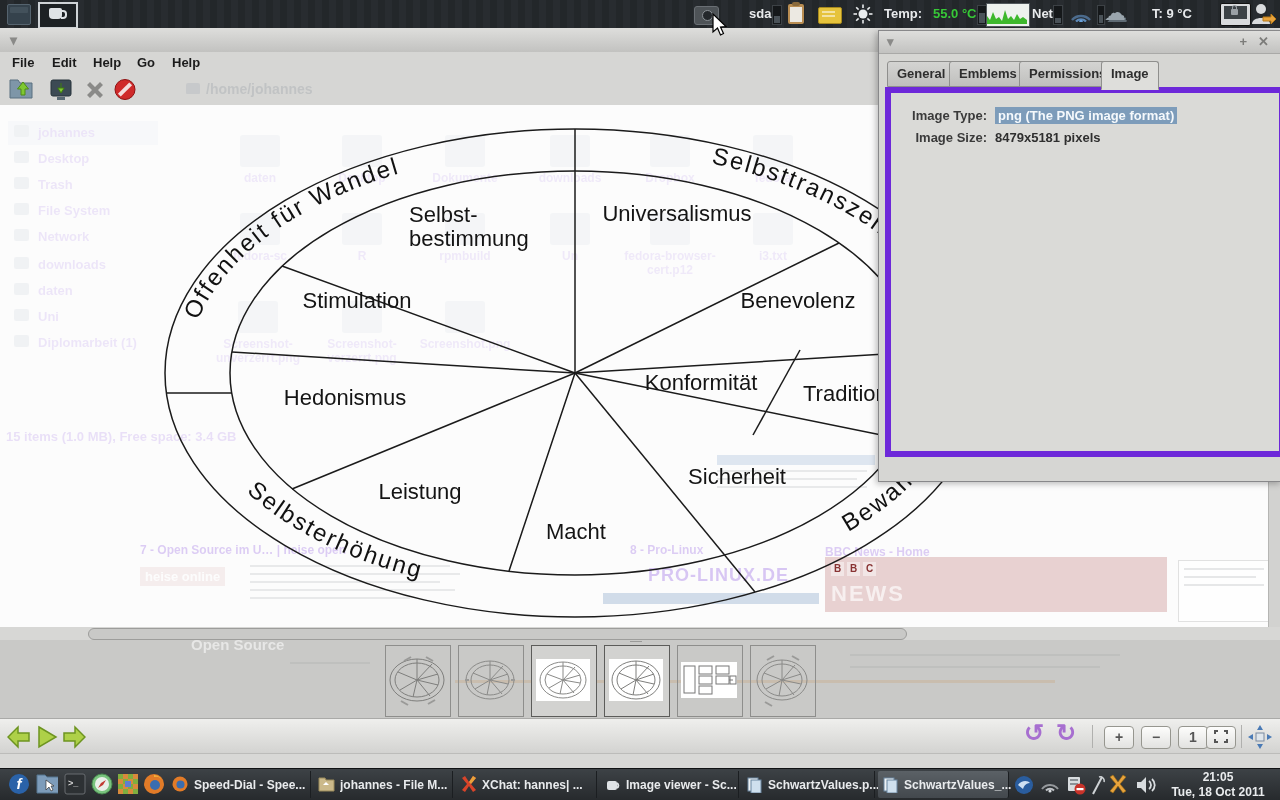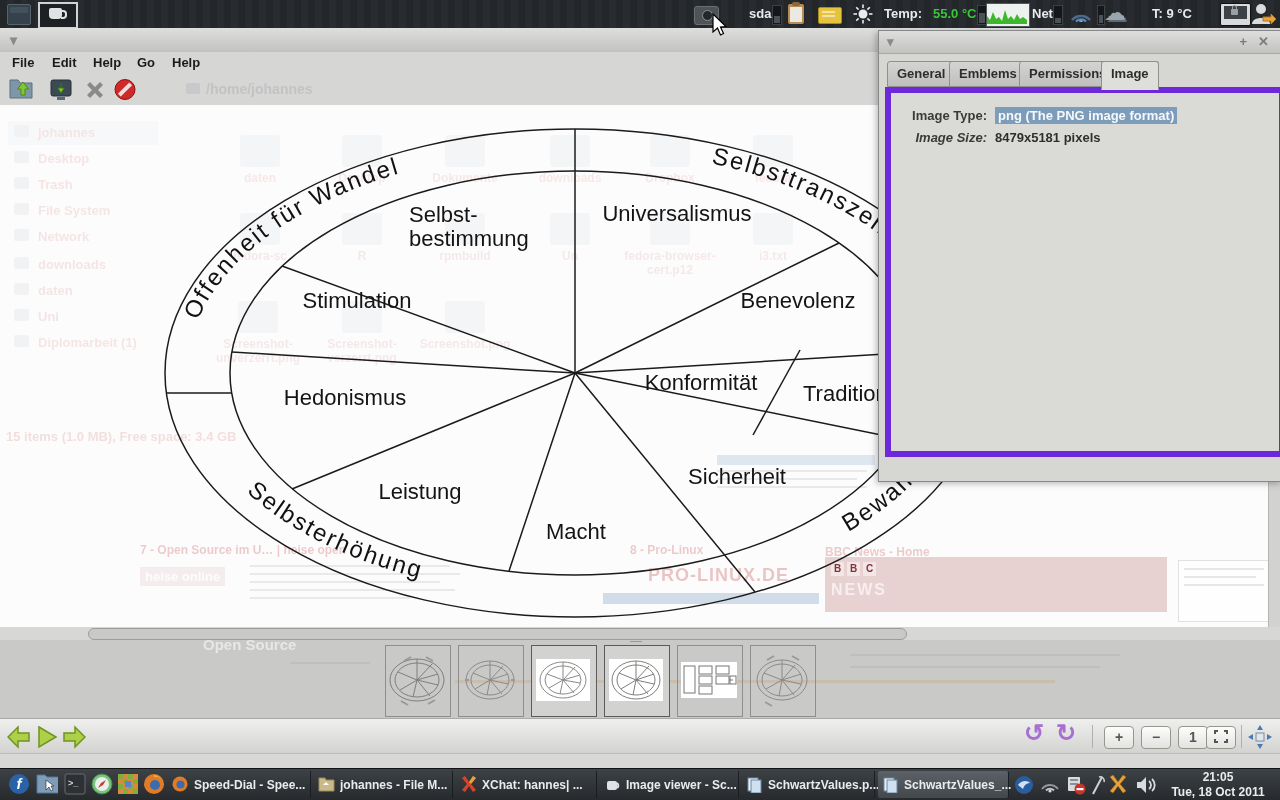--- a/index.html
+++ b/index.html
@@ -43,21 +43,21 @@
     font-size:13px;font-weight:bold;color:#1b1b1b;}
   .menubar span{margin:0 0 0 0;position:absolute;top:3px;}
   .toolbar{position:absolute;left:0;top:74px;width:1280px;height:31px;background:#d6d6d4;
     border-bottom:1px solid #b3b3b1;}
   .tbtn{position:absolute;top:3px;width:26px;height:25px;}
   .ghost-pathbar{position:absolute;left:206px;top:7px;color:#bcbfc1;font-weight:bold;font-size:14px;opacity:.8;}
   .ghost-pbicon{position:absolute;left:186px;top:9px;width:14px;height:11px;background:#c3c6c8;border-radius:2px 2px 1px 1px;opacity:.8;}
 
   
   .image-area{position:absolute;left:0;top:105px;width:1280px;height:522px;background:#fcfcfc;overflow:hidden;}
-  .ghost{color:#b91c1c;}
+  .ghost{color:#6d28d9;}
   .gh-side-item{position:absolute;left:8px;width:150px;height:24px;font-size:13px;font-weight:bold;}
   .gh-side-item .fico{position:absolute;left:6px;top:4px;width:15px;height:12px;background:#8fa3b5;border-radius:2px;}
   .gh-side-item .lbl{position:absolute;left:30px;top:4px;}
   .gh-grid-item{position:absolute;width:92px;text-align:center;font-size:12px;font-weight:bold;}
   .gh-grid-item .fold{margin:0 auto 4px auto;width:40px;height:32px;background:#9db2c4;border-radius:3px;}
   .gh-line{position:absolute;background:#7b8187;}
   .vscroll{position:absolute;left:1268px;top:105px;width:12px;height:522px;background:#d2d2d0;border-left:1px solid #b5b5b3;}
   .hscroll{position:absolute;left:0;top:627px;width:1280px;height:13px;background:#d7d7d5;}
   .hthumb{position:absolute;left:88px;top:1px;width:817px;height:10px;background:#c9c9c7;border:1px solid #9d9d9b;border-radius:6px;}
 
@@ -296,21 +296,21 @@
     <div class="gh-line" style="left:717px;top:365px;width:150px;height:2px;opacity:.15;"></div>
     <div class="gh-line" style="left:717px;top:373px;width:140px;height:2px;opacity:.15;"></div>
     <div class="gh-line" style="left:717px;top:381px;width:150px;height:2px;opacity:.15;"></div>
   </div>
   <div>
     <div class="ghost" style="position:absolute;left:825px;top:440px;opacity:.22;font-size:12px;font-weight:bold;">BBC News - Home</div>
     <div style="position:absolute;left:825px;top:452px;width:342px;height:55px;background:rgba(155,40,40,.20);"></div>
     <div style="position:absolute;left:831px;top:457px;width:13px;height:14px;background:rgba(255,255,255,.45);color:#833;font-size:10px;font-weight:bold;text-align:center;line-height:14px;">B</div>
     <div style="position:absolute;left:847px;top:457px;width:13px;height:14px;background:rgba(255,255,255,.45);color:#833;font-size:10px;font-weight:bold;text-align:center;line-height:14px;">B</div>
     <div style="position:absolute;left:863px;top:457px;width:13px;height:14px;background:rgba(255,255,255,.45);color:#833;font-size:10px;font-weight:bold;text-align:center;line-height:14px;">C</div>
-    <div style="position:absolute;left:831px;top:476px;color:rgba(255,255,255,.65);font-size:16px;font-weight:bold;letter-spacing:2px;">NEWS</div>
+    <div style="position:absolute;left:831px;top:476px;color:rgba(255,255,255,.65);font-size:22px;font-weight:bold;letter-spacing:2px;">NEWS</div>
   </div>
   <div>
     <div style="position:absolute;left:1178px;top:455px;width:96px;height:60px;background:rgba(255,255,255,.5);border:1px solid rgba(140,140,140,.25);"></div>
     <div class="gh-line" style="left:1184px;top:463px;width:80px;height:2px;opacity:.18;"></div>
     <div class="gh-line" style="left:1184px;top:471px;width:72px;height:2px;opacity:.18;"></div>
     <div class="gh-line" style="left:1184px;top:479px;width:80px;height:2px;opacity:.18;"></div>
   </div>
 
   <svg width="1280" height="522" style="position:absolute;left:0;top:0;">
     <defs>
@@ -353,21 +353,21 @@
     </g>
   </svg>
 </div>
 
 <div class="vscroll"></div>
 <div class="hscroll">
     <div class="hthumb"></div>
   </div>
 
 <div class="thumbbar">
-  <div style="position:absolute;left:203px;top:-4px;color:rgba(255,255,255,.55);font-size:15px;font-weight:bold;">Open Source</div>
+  <div style="position:absolute;left:191px;top:-4px;color:rgba(255,255,255,.55);font-size:15px;font-weight:bold;">Open Source</div>
   <div class="gh-line" style="left:290px;top:22px;width:80px;height:2px;opacity:.12;"></div>
   <div class="gh-line" style="left:850px;top:14px;width:270px;height:2px;opacity:.12;"></div>
   <div class="gh-line" style="left:850px;top:26px;width:250px;height:2px;opacity:.12;"></div>
   <div style="position:absolute;left:455px;top:40px;width:600px;height:3px;background:rgba(205,140,60,.18);"></div>
   <div class="grip"></div>
 
   <div class="tcell" style="left:385px;">
     <svg width="62" height="68">
         <g fill="none" stroke="#7e7e7c" stroke-width="1">
       <ellipse cx="31" cy="34" rx="27" ry="21"></ellipse>
@@ -527,21 +527,21 @@
     <span style="position:absolute;right:34px;color:#7c7c7a;">+</span>
     <span style="position:absolute;right:12px;color:#7c7c7a;">✕</span>
   </div>
   <span class="tab" style="left:8px;">General</span>
   <span class="tab" style="left:70px;">Emblems</span>
   <span class="tab" style="left:140px;">Permissions</span>
   <span class="tab active" style="left:222px;">Image</span>
   <div class="dlg-panel">
     <div class="fld-label" style="top:15px;">Image Type:</div>
     <div class="fld-value selected" style="top:14px;">png (The PNG image format)</div>
-    <div class="fld-label" style="top:37px;font-style:italic;">Image Size:</div>
+    <div class="fld-label" style="top:37px;">Image Size:</div>
     <div class="fld-value" style="top:37px;">8479x5181 pixels</div>
   </div>
 </div>
 
 <div class="taskbar">
   <svg class="launch" style="left:8px;" width="22" height="22">
     <circle cx="11" cy="11" r="10" fill="#2a62a8"></circle>
     <text x="11" y="16" text-anchor="middle" font-size="15" font-weight="bold" fill="#fff" font-style="italic">f</text>
   </svg>
   <svg class="launch" style="left:36px;" width="24" height="22">

